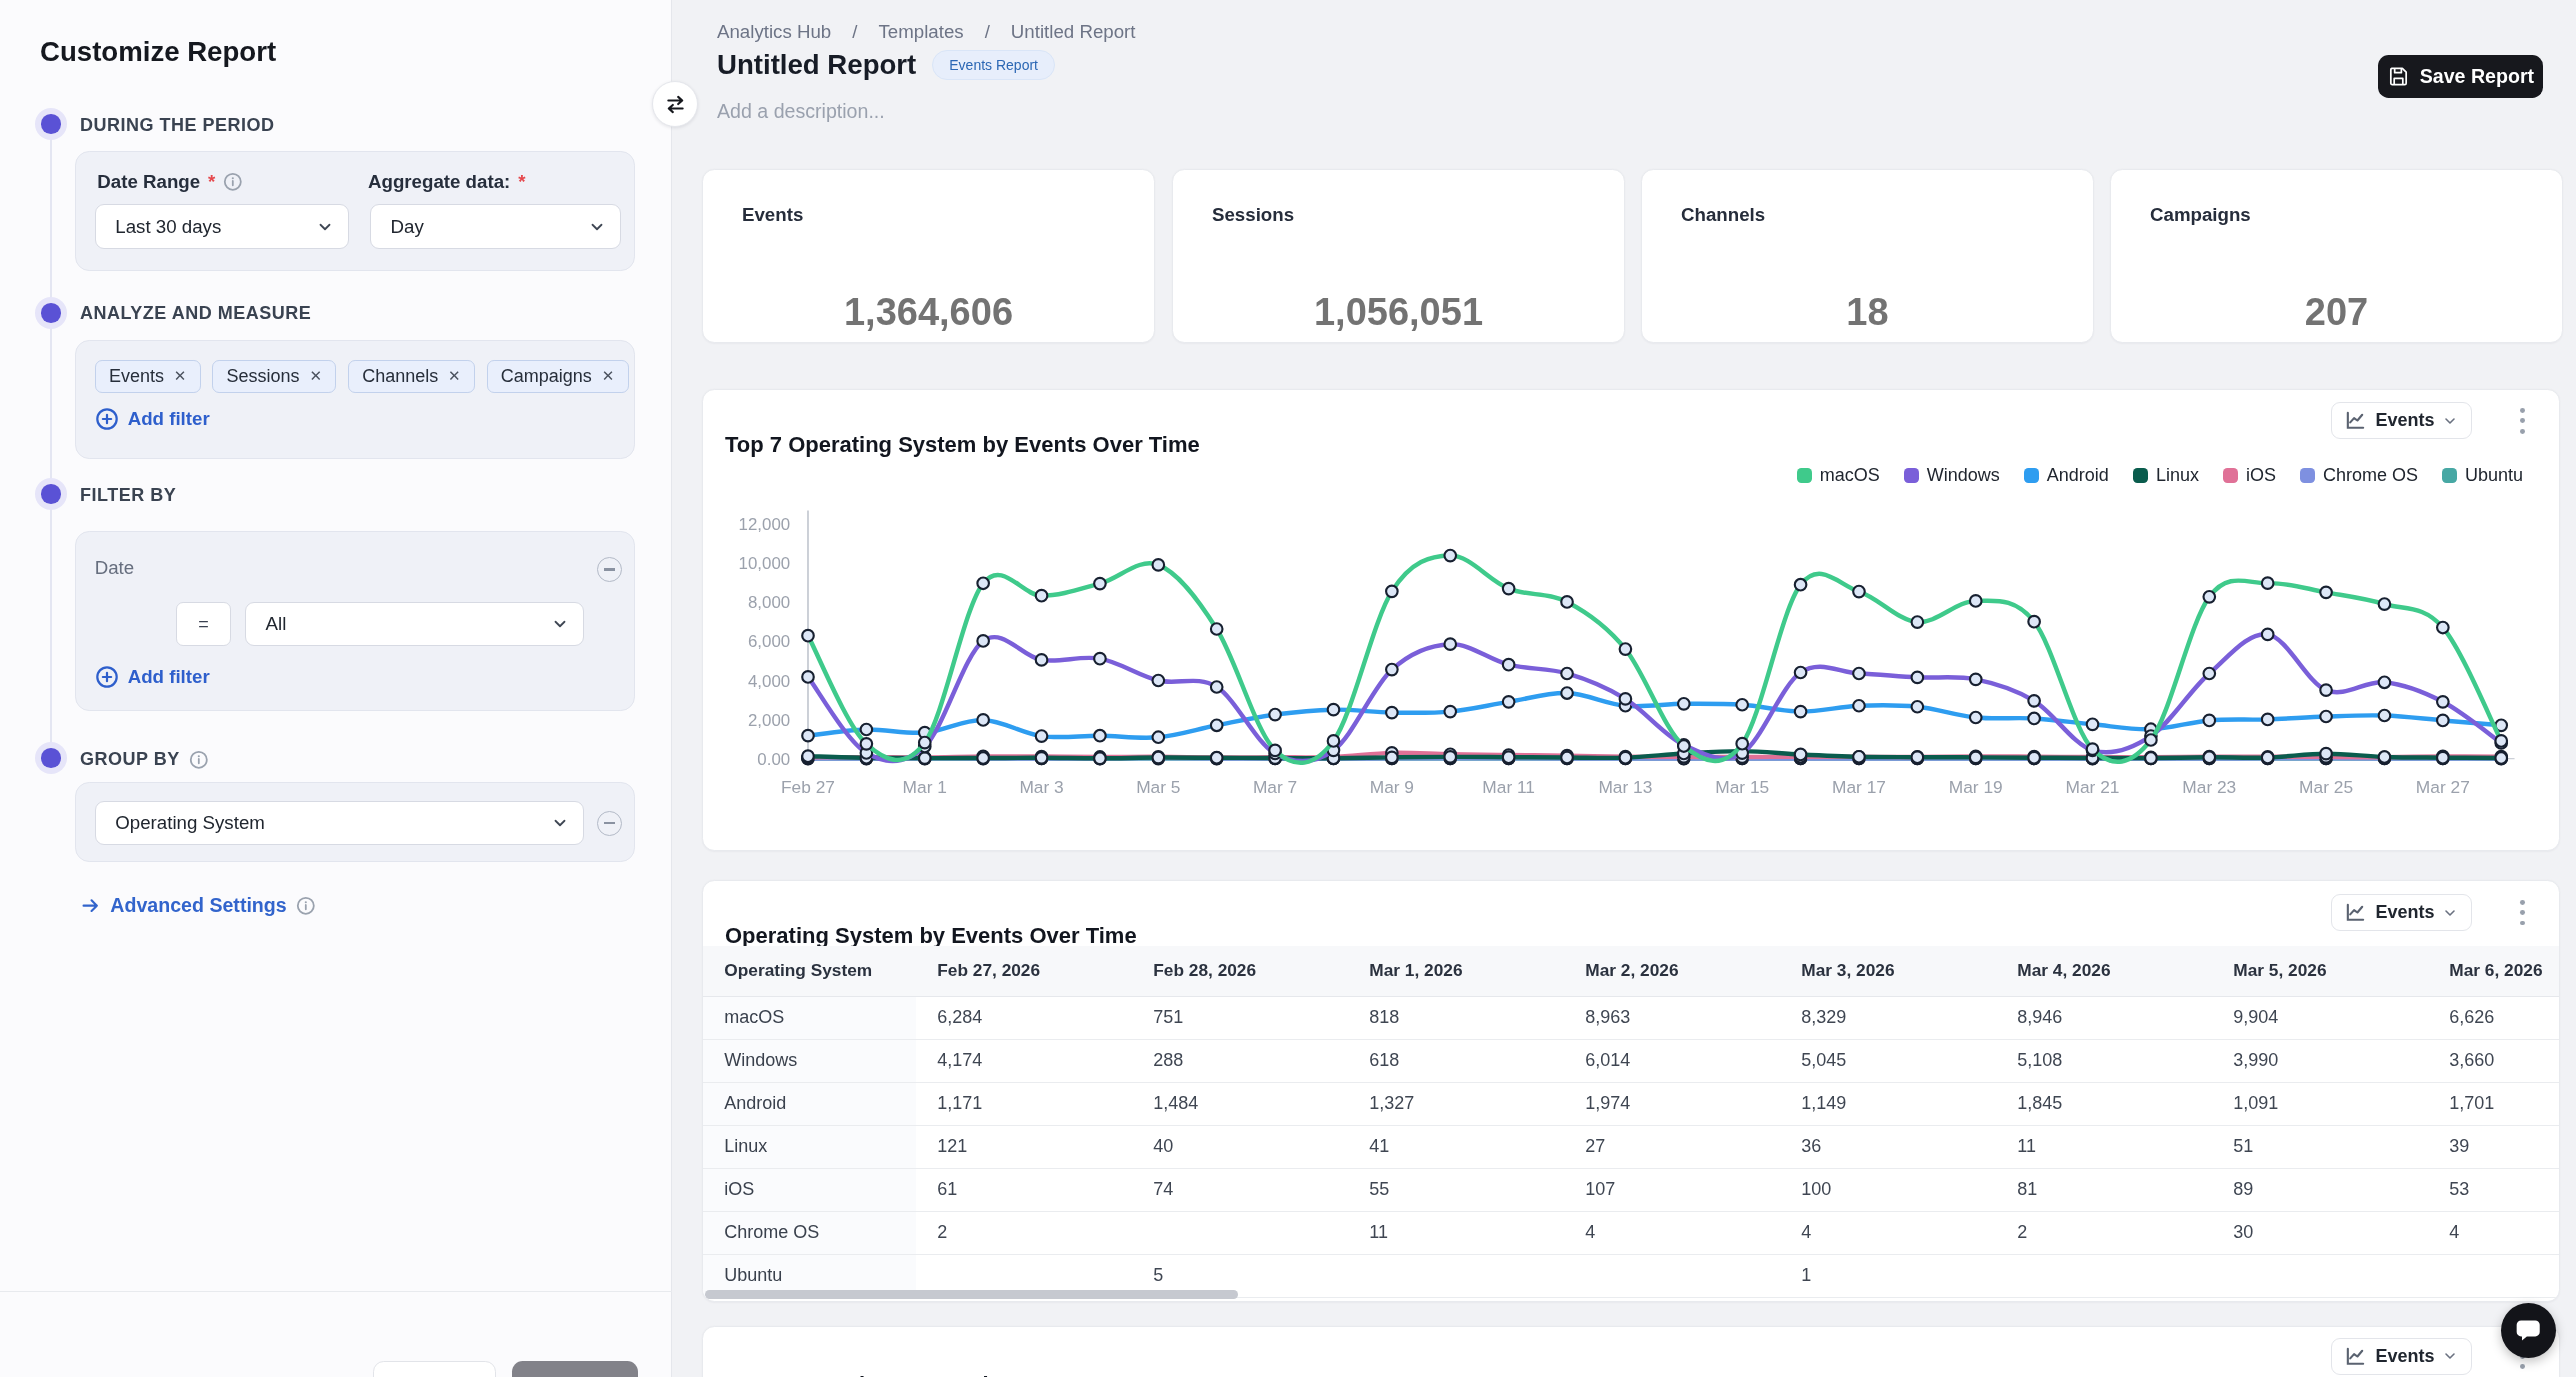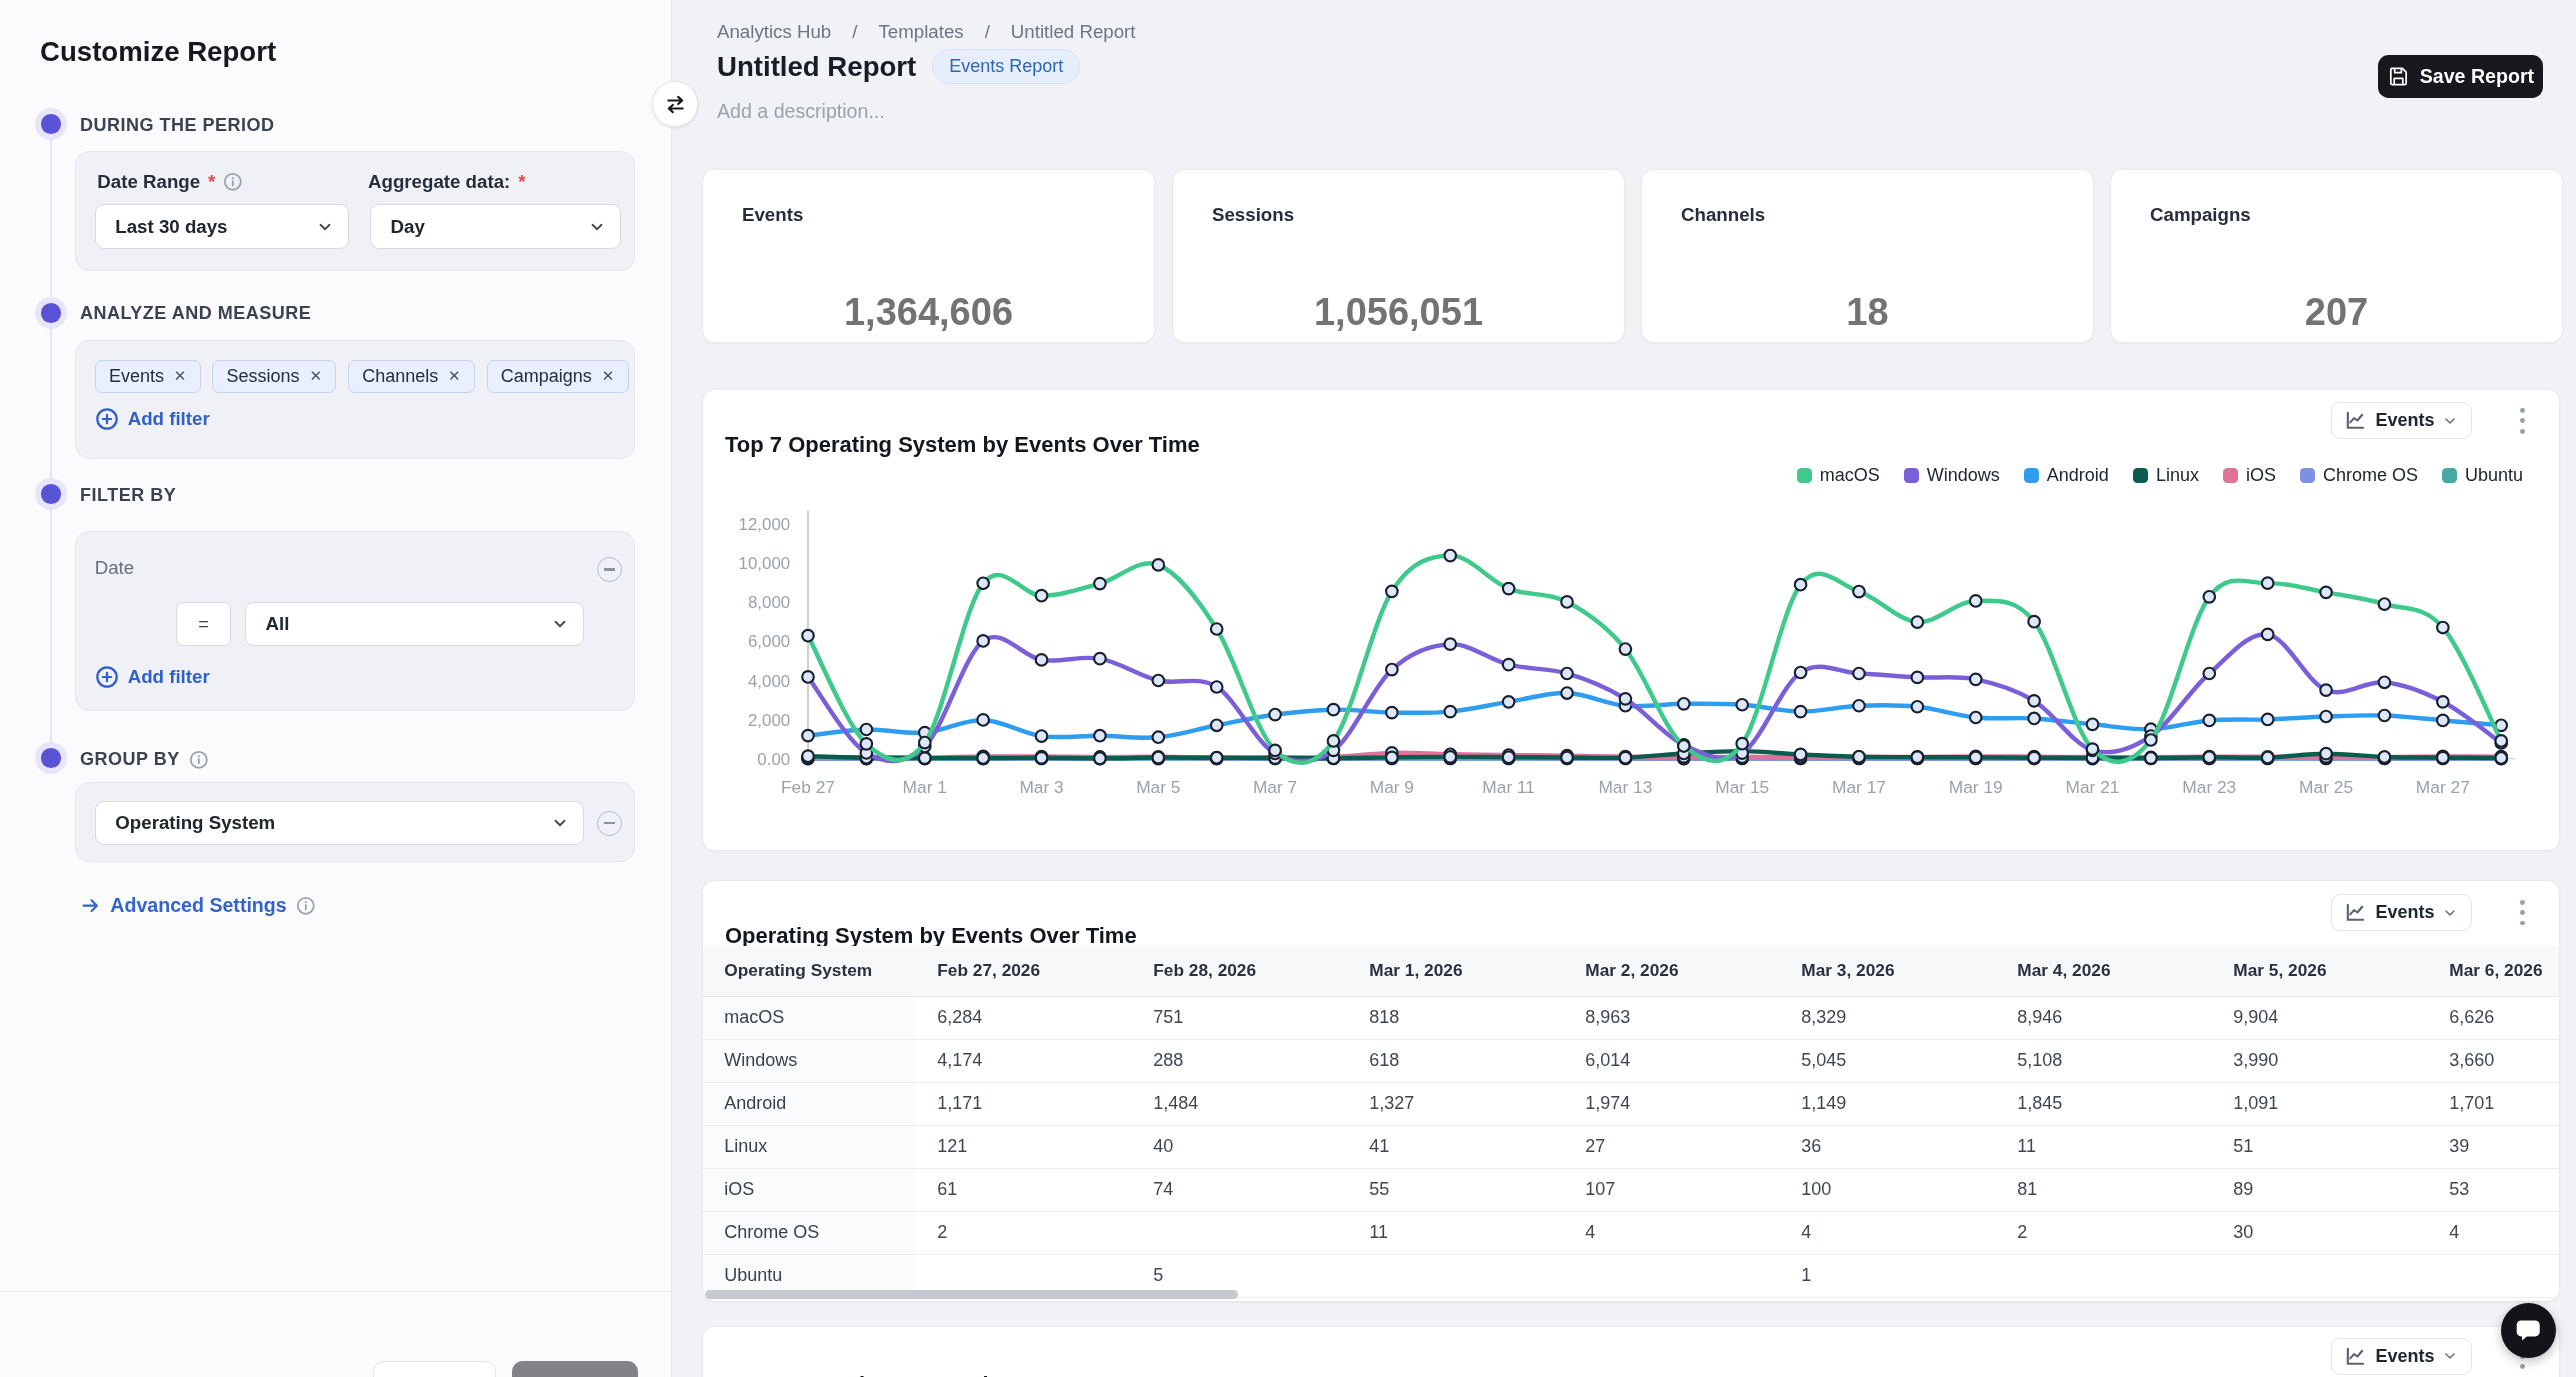--- a/index.html
+++ b/index.html
@@ -15,21 +15,21 @@
   .dot{position:absolute;left:35px;width:32px;height:32px;border-radius:50%;background:#e6e5f9;}
   .dot::after{content:"";position:absolute;left:6.2px;top:6.2px;width:19.6px;height:19.6px;border-radius:50%;background:#5a52d5;}
   .sec-row{position:absolute;left:80px;display:flex;align-items:center;gap:9px;height:23px;}
   .sec-label{font-size:18px;font-weight:700;color:#3a4351;letter-spacing:0.5px;}
   .panel{position:absolute;left:75px;width:560px;background:#eff1f7;border:0.9px solid #e2e5ee;border-radius:14.2px;}
   .form-label-row{position:absolute;display:flex;align-items:center;gap:8px;}
   .form-label{font-size:18.7px;font-weight:700;color:#262e3c;}
   .req{color:#e5484d;font-size:18.7px;font-weight:700;}
   .select{position:absolute;background:#fff;border:1.3px solid #d7dae3;border-radius:9px;
     display:flex;align-items:center;justify-content:space-between;padding:0 14.2px 0 19.6px;
-    font-size:18.7px;font-weight:700;color:#20262f;cursor:pointer;}
+    font-size:18.7px;font-weight:400;color:#20262f;cursor:pointer;}
   .chip-row{position:absolute;display:flex;gap:11.6px;}
   .chip{display:inline-flex;align-items:center;gap:9.8px;padding:0 13.3px;height:33px;background:#e9effc;
     border:0.9px solid #c2d1ec;border-radius:7.1px;font-size:18px;color:#272e3a;}
   .chip .x{color:#4b525e;font-size:15px;cursor:pointer;}
   .blue-link{position:absolute;display:flex;align-items:center;gap:9px;color:#2e5fcc;
     font-size:18.7px;font-weight:600;cursor:pointer;}
   .minus-btn{position:absolute;width:25px;height:25px;border-radius:50%;border:1.8px solid #b3bac7;
     background:transparent;display:flex;align-items:center;justify-content:center;cursor:pointer;padding:0;}
   .minus-btn span{display:block;width:10.7px;height:2.2px;background:#8a92a1;}
   .eq-box{position:absolute;background:#fff;border:1.3px solid #d7dae3;border-radius:7.1px;
@@ -40,21 +40,21 @@
     justify-content:center;gap:9.8px;font-size:19.6px;font-weight:700;cursor:pointer;border:none;margin-top:48px;}
   #copy-btn{left:373px;top:1313px;width:123px;background:#fff;border:1.3px solid #e2e4e9;color:#2a2e35;}
   #apply-btn{left:512px;top:1313px;width:126px;background:#828289;color:#fff;}
 
   
   #breadcrumb{position:absolute;left:717px;top:21.3px;display:flex;gap:21px;font-size:18.7px;color:#6d7486;}
   #breadcrumb .crumb{cursor:pointer;}
   #title-row{position:absolute;left:717px;top:49px;display:flex;align-items:center;gap:16px;}
   #page-title{font-size:27.6px;font-weight:700;color:#171c26;margin:0;}
   #report-badge{display:inline-flex;align-items:center;padding:6.2px 16px;border-radius:888px;
-    background:#e7eefb;border:0.9px solid #d9e5f7;color:#2b67b4;font-size:18px;}
+    background:#e7eefb;border:0.9px solid #d9e5f7;color:#2b67b4;font-size:14px;}
   #description{position:absolute;left:717px;top:100px;font-size:19.6px;color:#9aa1ae;cursor:text;}
   #save-btn{position:absolute;left:2378px;top:55px;width:165px;height:43px;background:#17181d;
     border-radius:10.7px;color:#fff;font-size:19.6px;font-weight:600;display:flex;align-items:center;
     justify-content:center;gap:9.8px;border:none;cursor:pointer;}
   #swap-btn{position:absolute;left:652px;top:81px;width:46px;height:46px;border-radius:50%;
     background:#fff;border:0.9px solid #e5e7ec;box-shadow:0 0.9px 3.6px rgba(16,24,40,.10);
     display:flex;align-items:center;justify-content:center;cursor:pointer;}
 
   
   .card{position:absolute;background:#fff;border:0.9px solid #e8eaee;border-radius:12.4px;

